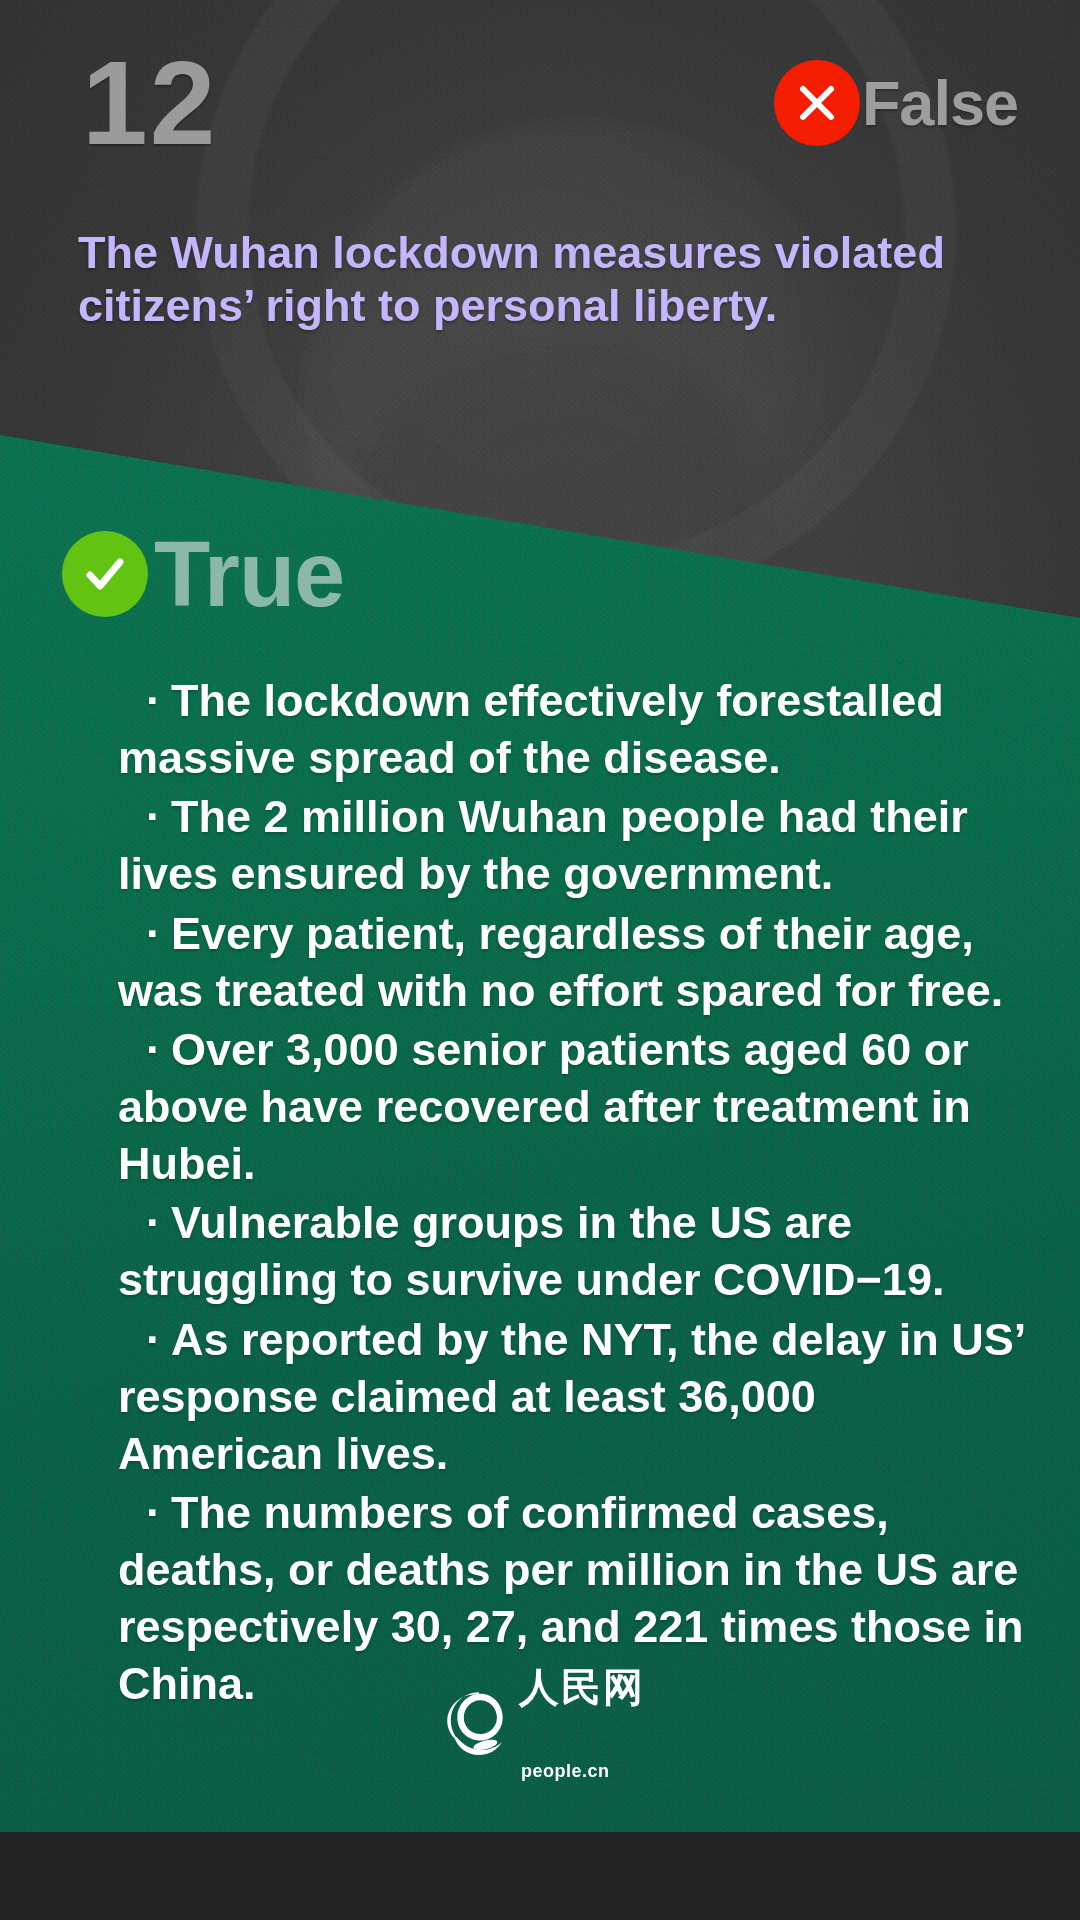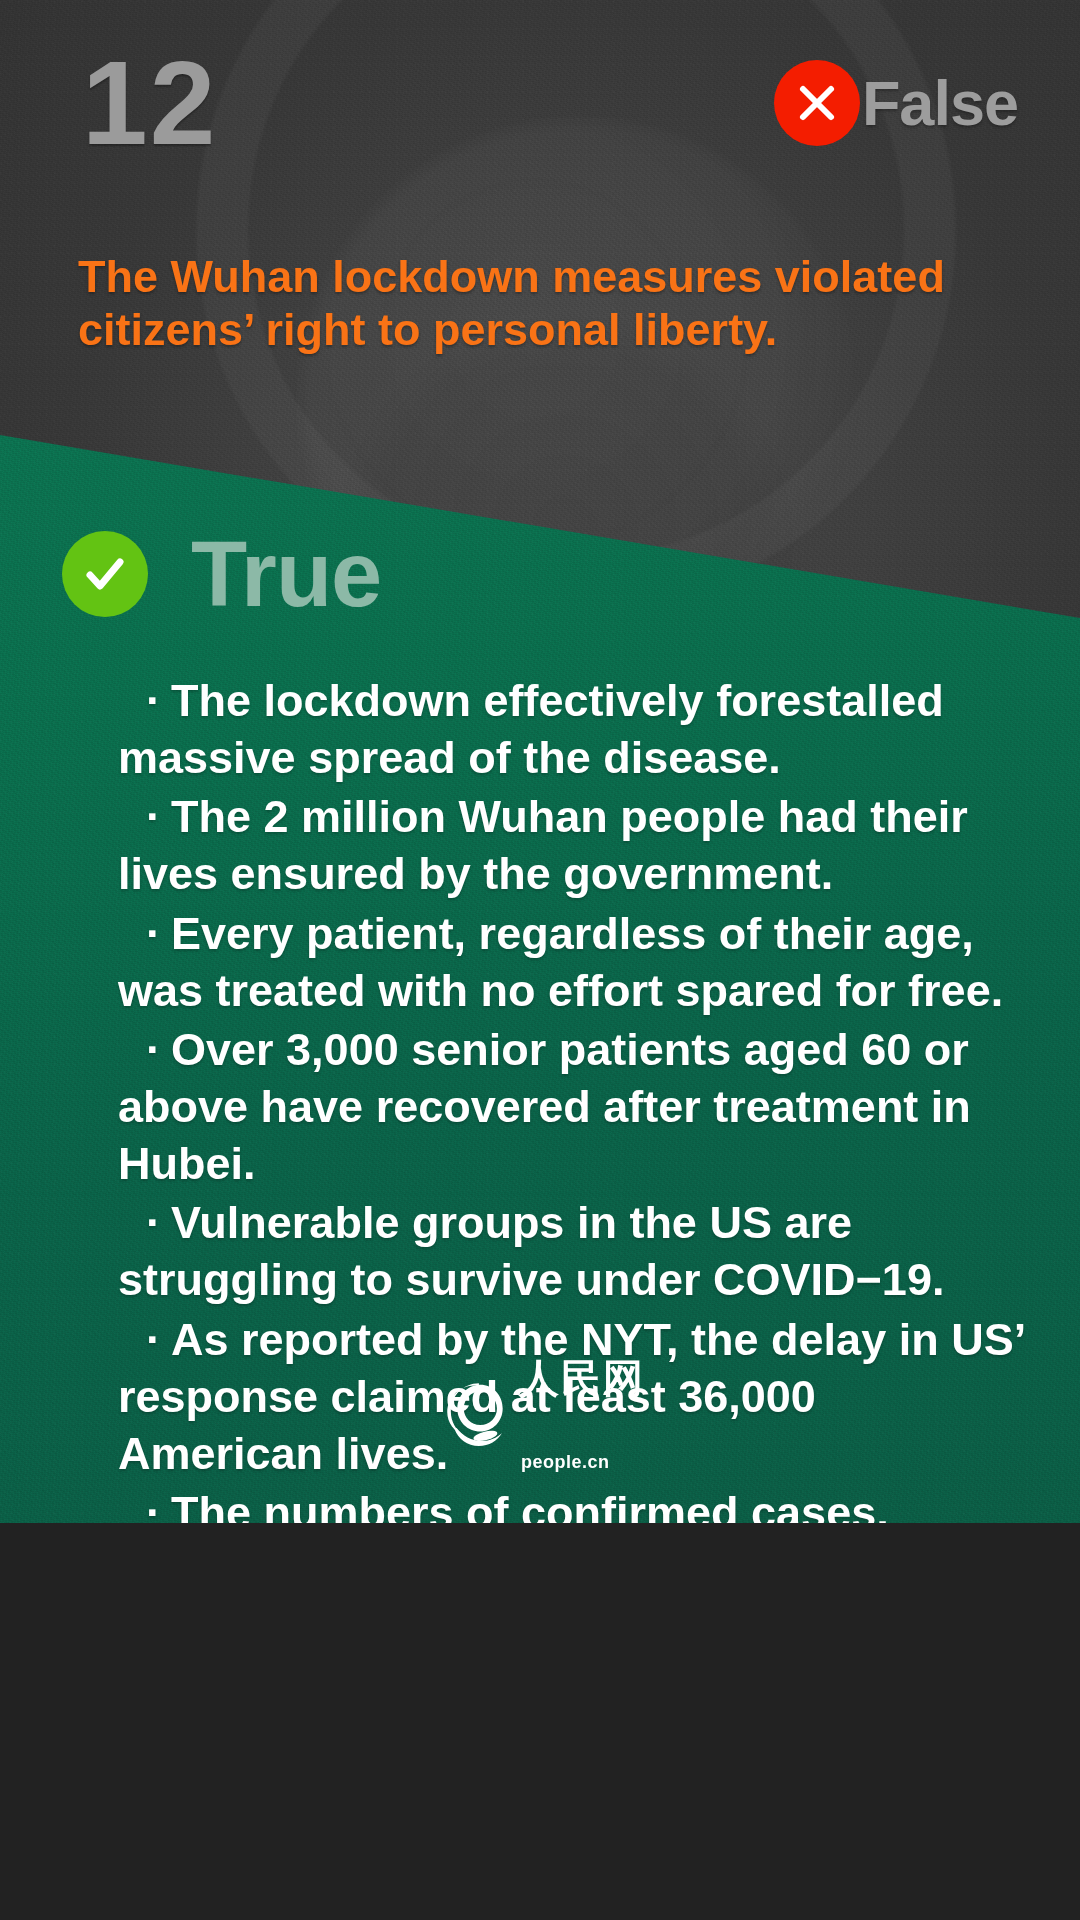--- a/index.html
+++ b/index.html
@@ -3,21 +3,21 @@
 <meta charset="utf-8">
 <style>
   html, body {
     margin: 0;
     padding: 0;
     background: #222;
   }
   #page {
     position: relative;
     width: 1080px;
-    height: 1523px;
+    height: 1832px;
     overflow: hidden;
     font-family: "Liberation Sans", sans-serif;
     -webkit-font-smoothing: antialiased;
   }
 
   
   .bg-dark {
     position: absolute;
     inset: 0;
     background:
@@ -144,33 +144,31 @@
 
   
   .claim {
     position: absolute;
     left: 78px;
     right: 60px;
     top: 226px;
     font-size: 45px;
     line-height: 1.18;
     font-weight: 600;
-    color: #f97316;
+    color: #c4b5fd;
     text-shadow: 0 2px 3px rgba(0,0,0,0.30);
-    margin-top: 24px;
   }
 
   
   .verdict-true {
     position: absolute;
     left: 62px;
     top: 528px;
     display: flex;
     align-items: center;
-    gap: 37px;
   }
   .badge-true { background: #63c313; }
   .verdict-label-true {
     font-size: 92px;
     font-weight: bold;
     line-height: 1;
     letter-spacing: -1px;
     color: #8cb9a7;
     margin-left: 6px;
   }

